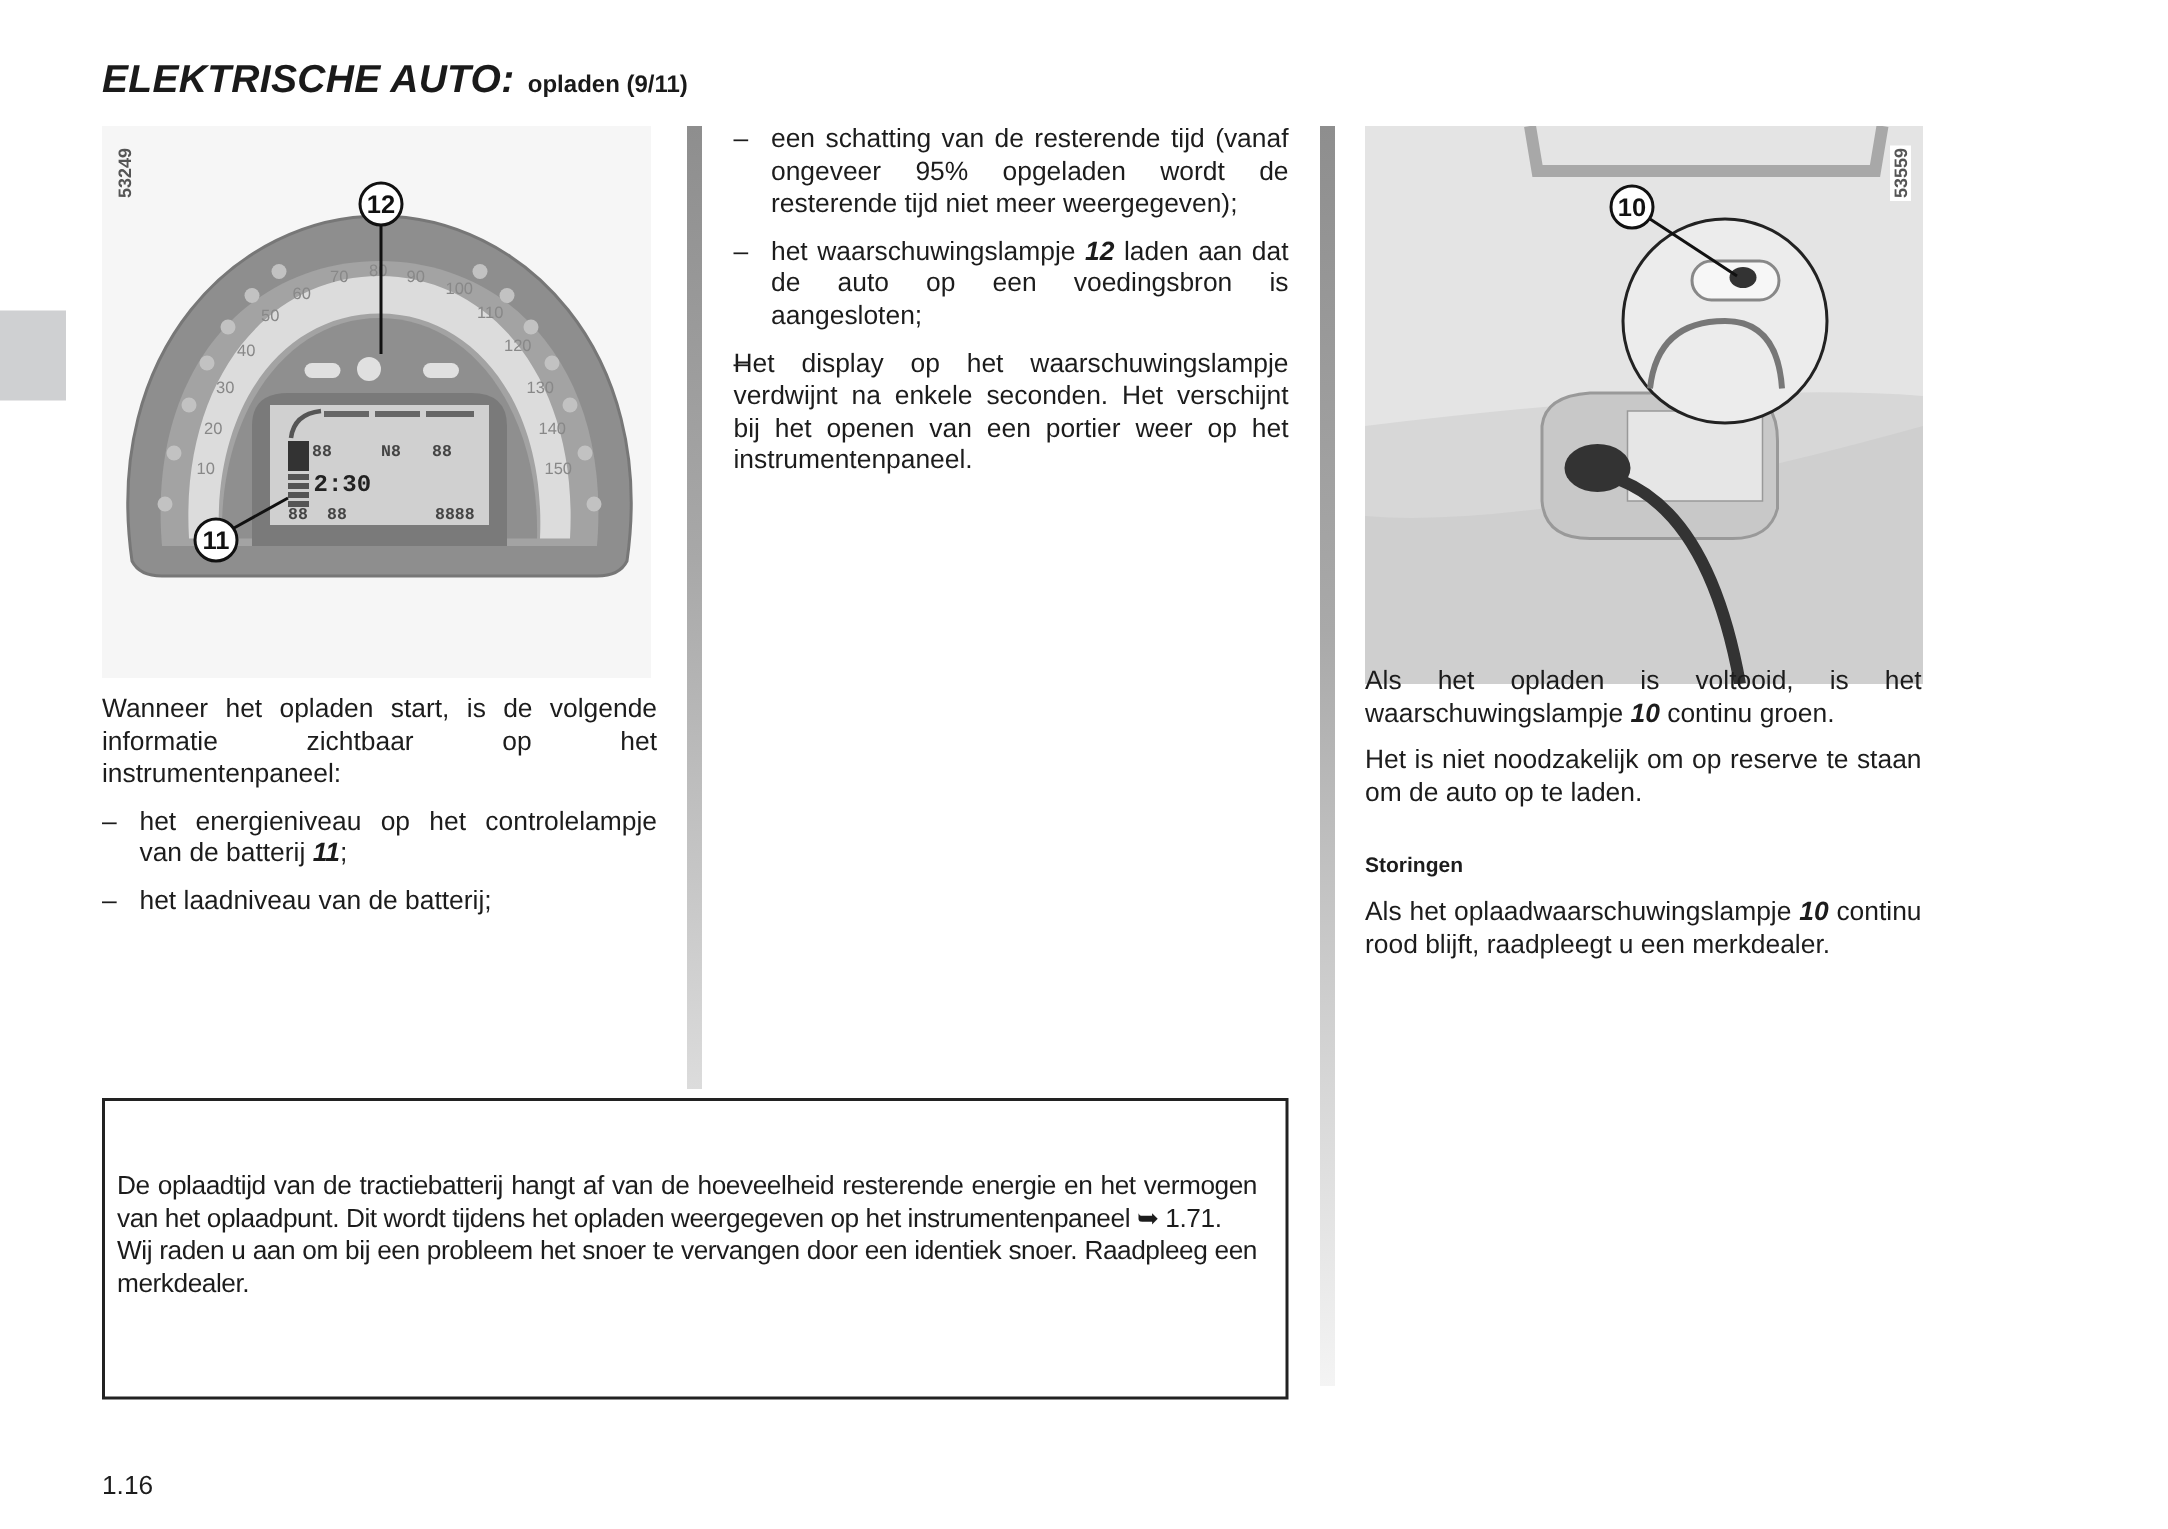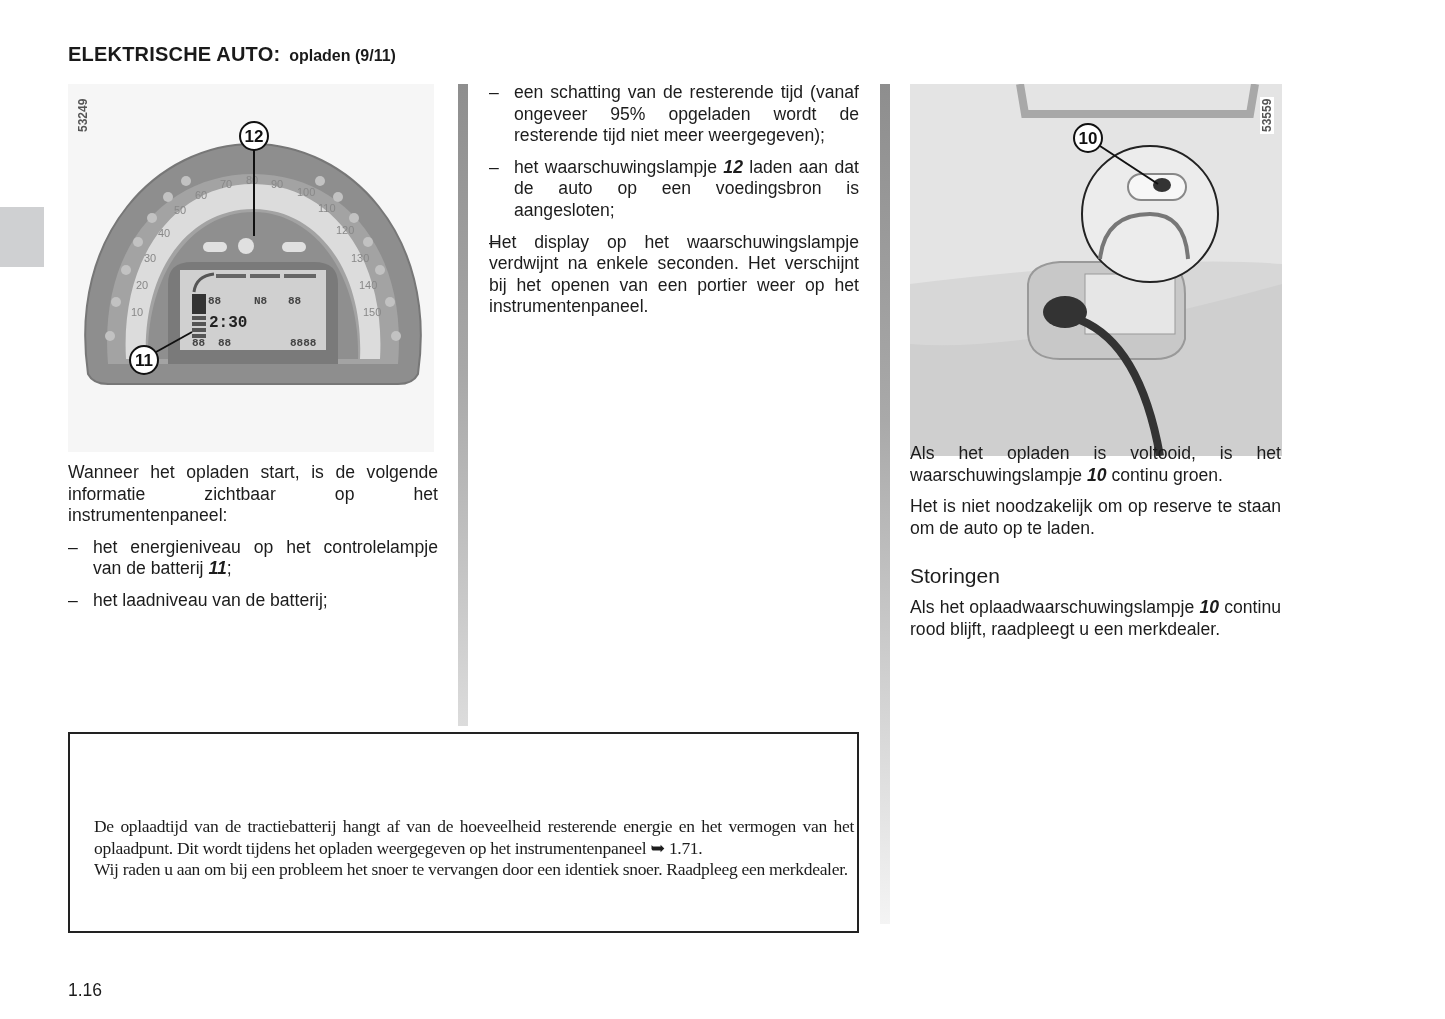--- a/index.html
+++ b/index.html
@@ -5,21 +5,21 @@
   html, body { margin: 0; padding: 0; background: #ffffff; }
   body {
     width: 1445px; height: 1019px; position: relative; overflow: hidden;
     font-family: "Liberation Sans", sans-serif; color: #1c1c1c;
   }
   .page-title {
     position: absolute; left: 68px; top: 32px; margin: 0;
     font-family: "Liberation Sans", sans-serif; font-weight: bold; color: #1a1a1a;
     white-space: nowrap;
   }
-  .page-title .t-main { font-size: 20px; letter-spacing: 0.2px; }
+  .page-title .t-main { font-size: 26px; letter-spacing: 0.2px; font-style: italic; }
   .page-title .t-sub { font-size: 16px; }
   .side-tab {
     position: absolute; left: 0; top: 207px; width: 44px; height: 60px;
     background: #cfd0d2;
   }
   .col-bar {
     position: absolute; width: 10px;
   }
   .bar-1 { left: 458px; top: 84px; height: 642px;
     background: linear-gradient(to bottom, #8e8e8e 0%, #a8a8a8 45%, #c8c8c8 80%, #dcdcdc 100%); }
@@ -27,38 +27,38 @@
     background: linear-gradient(to bottom, #8e8e8e 0%, #a9a9a9 40%, #cfcfcf 70%, #f4f4f4 100%); }
 
   .col { position: absolute; font-size: 17.6px; line-height: 21.6px; }
   .col p { margin: 0 0 10px 0; text-align: justify; }
   .col .bullet { position: relative; padding-left: 25px; margin: 0 0 10px 0; text-align: justify; }
   .col .bullet .dash { position: absolute; left: 0; top: 0; }
   .col em { font-weight: bold; font-style: italic; }
   .col-1 { left: 68px; top: 462px; width: 370px; }
   .col-2 { left: 489px; top: 82px; width: 370px; }
   .col-3 { left: 910px; top: 443px; width: 371px; }
-  .col-3 h2 { font-size: 21px; font-weight: normal; margin: 24px 0 8px 0; line-height: 26px; }
+  .col-3 h2 { font-size: 14px; font-weight: bold; margin: 24px 0 8px 0; line-height: 26px; }
 
   .figure { position: absolute; background: #f3f3f3; overflow: hidden; }
   .fig-1 { left: 68px; top: 84px; width: 366px; height: 368px; background: #f6f6f6; }
   .fig-2 { left: 910px; top: 84px; width: 372px; height: 372px; }
   .fig-code {
     position: absolute; font-size: 12px; color: #555; font-weight: bold;
     transform: rotate(-90deg); transform-origin: left top; white-space: nowrap;
   }
 
   .note-box {
     position: absolute; left: 68px; top: 732px; width: 787px; height: 197px;
     border: 2px solid #222;
   }
   .note-text {
-    position: absolute; left: 24px; top: 46px; width: 760px;
-    font-family: Liberation Serif, serif; font-size: 17.5px; line-height: 21.5px;
-    text-align: justify; letter-spacing: -0.3px; margin-top: 36px;
+    position: absolute; left: 8px; top: 46px; width: 760px;
+    font-family: Liberation Sans, sans-serif; font-size: 17.5px; line-height: 21.5px;
+    text-align: justify; letter-spacing: -0.3px;
   }
   .note-text p { margin: 0; }
   .page-number { position: absolute; left: 68px; top: 980px; font-size: 17.5px; }
 </style>
 </head>
 <body>
 
 <h1 class="page-title">
   <span class="t-main">ELEKTRISCHE AUTO:</span>
   <span class="t-sub">opladen (9/11)</span>

